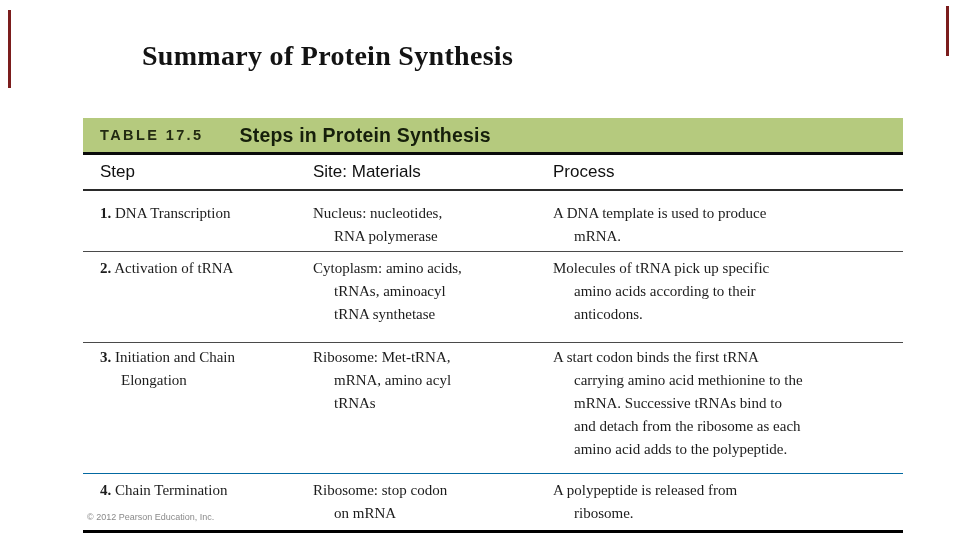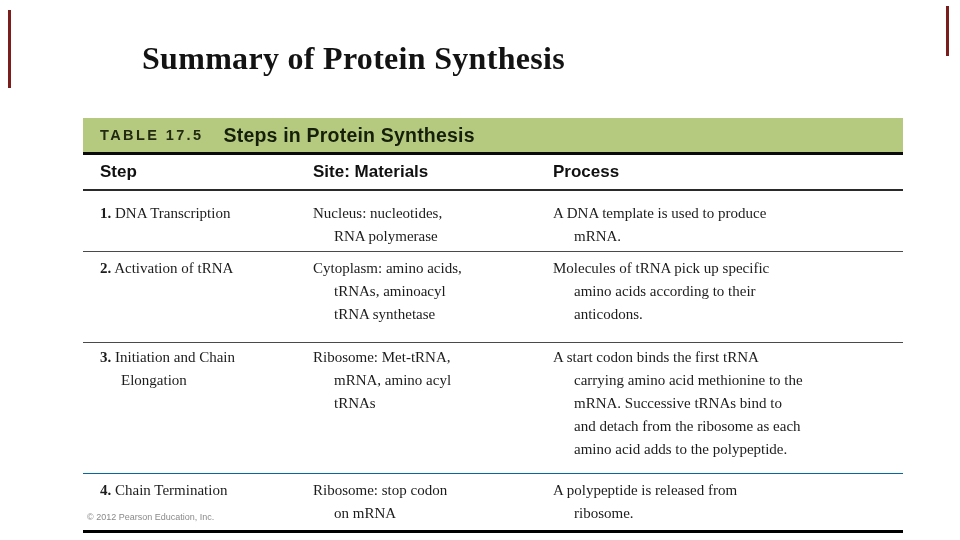--- a/index.html
+++ b/index.html
@@ -6,40 +6,40 @@
   .slide{
     position:relative;width:960px;height:540px;background:#ffffff;
     overflow:hidden;font-family:"Liberation Serif",serif;color:#1c1c1c;
   }
   .edge-mark{position:absolute;width:3px;background:#7b1d1d;}
   .edge-mark.left{left:8px;top:10px;height:78px;}
   .edge-mark.right{left:946px;top:6px;height:50px;}
   .slide-title{
     position:absolute;left:142px;top:40px;margin:0;
     font-family:"Liberation Serif",serif;font-weight:bold;
-    font-size:32px;color:#131313;letter-spacing:0.3px;
+    font-size:28px;color:#131313;letter-spacing:0.3px;
   }
   .ptable{
     position:absolute;left:83px;top:118px;width:820px;
     border-bottom:3px solid #000;box-sizing:border-box;
   }
   .thead{
     background:#b5ca7e;height:37px;display:flex;align-items:center;
     padding-left:17px;border-bottom:3px solid #0a0a0a;box-sizing:border-box;
     font-family:"Liberation Sans",sans-serif;font-weight:bold;
   }
   .table-label{font-size:14.5px;letter-spacing:2.4px;color:#222a12;line-height:37px;}
-  .table-heading{font-size:19.5px;color:#161f0b;margin-left:20px;letter-spacing:0.2px;}
+  .table-heading{font-size:19.5px;color:#161f0b;margin-left:36px;letter-spacing:0.2px;}
   .gridrow{
     display:grid;grid-template-columns:213px 240px auto;
     padding-left:17px;box-sizing:border-box;
   }
   .colheads{
     height:36px;align-items:center;border-bottom:2px solid #2a2a2a;
-    font-family:"Liberation Sans",sans-serif;font-weight:bold;font-size:17px;color:#101010;
+    font-family:"Liberation Sans",sans-serif;font-weight:normal;font-size:17px;color:#101010;
   }
   .trow{font-size:15px;line-height:23px;}
   .trow .cell{
     white-space:pre-line;padding-left:21px;text-indent:-21px;
     padding-right:8px;box-sizing:border-box;
   }
   .trow .stepno{font-weight:bold;}
   .r0{padding-top:11px;padding-bottom:3px;border-bottom:1px solid #4a4a4a;}
   .r1{padding-top:5px;padding-bottom:16px;border-bottom:1px solid #4a4a4a;}
   .r2{padding-top:3px;padding-bottom:12px;border-bottom:1px solid #0369a1;}

